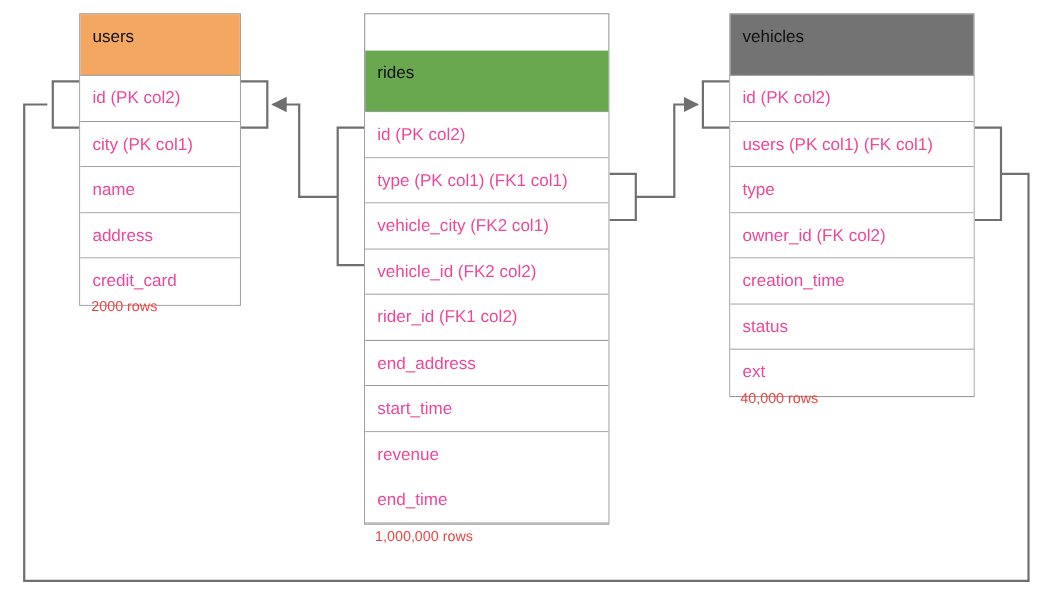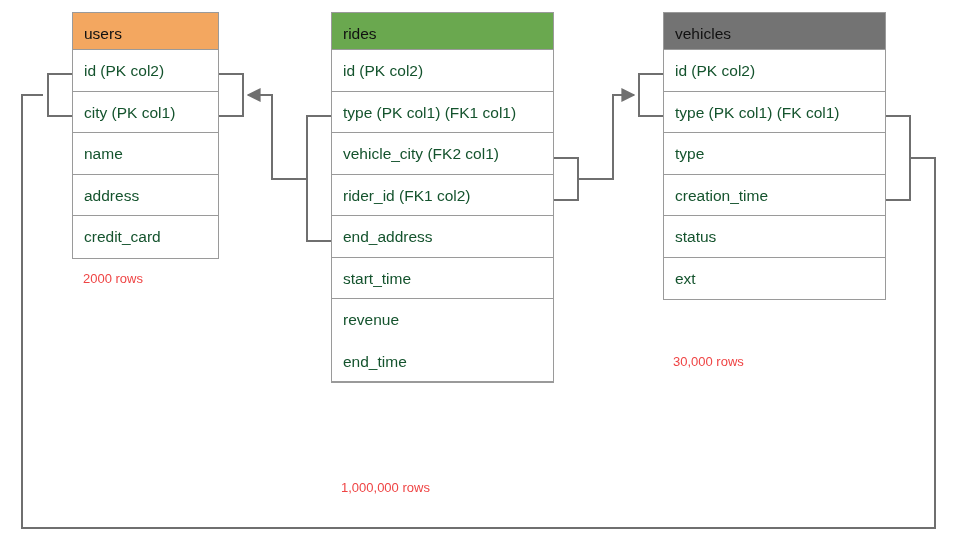--- a/index.html
+++ b/index.html
@@ -12,36 +12,36 @@
   #wires{position:absolute;left:0;top:0;width:960px;height:540px;}
 
   .table-box{
     position:absolute;
     border:1px solid #9a9a9a;
     box-sizing:border-box;
     background:#ffffff;
   }
   .tbl-header{
     box-sizing:border-box;
-    height:37px;
+    height:56px;
     line-height:41px;
     padding:0 11px;
     font-size:15.5px;
     color:#111111;
     border-bottom:1px solid #9a9a9a;
     white-space:nowrap;
     overflow:hidden;
   }
   .tbl-field{
     box-sizing:border-box;
     height:41.5px;
     line-height:41.5px;
     padding:0 11px;
     font-size:15.5px;
-    color:#14532d;
+    color:#ec4899;
     border-bottom:1px solid #9a9a9a;
     background:#ffffff;
     white-space:nowrap;
     overflow:hidden;
   }
   .tbl-field.last{border-bottom:none;}
   .row-count{
     position:absolute;
     font-size:13px;
     color:#ef4444;
@@ -85,40 +85,42 @@
     </div>
     <div class="tbl-field">id (PK col2)</div>
     <div class="tbl-field">city (PK col1)</div>
     <div class="tbl-field">name</div>
     <div class="tbl-field">address</div>
     <div class="tbl-field last">credit_card</div>
   </div>
   <div class="row-count" style="left:83px;top:271px;">2000 rows</div>
 
   <div class="table-box" style="left:331px;top:12px;width:223px;">
-    <div class="tbl-header" style="background:#6aa84f;">
+    <div class="tbl-header" style="background:#6aa84f;margin-top:33px;">
       <span>rides</span>
     </div>
     <div class="tbl-field">id (PK col2)</div>
     <div class="tbl-field">type (PK col1) (FK1 col1)</div>
     <div class="tbl-field">vehicle_city (FK2 col1)</div>
+    <div class="tbl-field">vehicle_id (FK2 col2)</div>
     <div class="tbl-field">rider_id (FK1 col2)</div>
     <div class="tbl-field">end_address</div>
     <div class="tbl-field">start_time</div>
     <div class="tbl-field last">revenue</div>
     <div class="tbl-field">end_time</div>
   </div>
   <div class="row-count" style="left:341px;top:480px;">1,000,000 rows</div>
 
   <div class="table-box" style="left:663px;top:12px;width:223px;">
     <div class="tbl-header" style="background:#737373;">
       <span>vehicles</span>
     </div>
     <div class="tbl-field">id (PK col2)</div>
-    <div class="tbl-field">type (PK col1) (FK col1)</div>
+    <div class="tbl-field">users (PK col1) (FK col1)</div>
     <div class="tbl-field">type</div>
+    <div class="tbl-field">owner_id (FK col2)</div>
     <div class="tbl-field">creation_time</div>
     <div class="tbl-field">status</div>
     <div class="tbl-field last">ext</div>
   </div>
-  <div class="row-count" style="left:673px;top:354px;">30,000 rows</div>
+  <div class="row-count" style="left:673px;top:354px;">40,000 rows</div>
 
 </div>
 
 </body></html>

